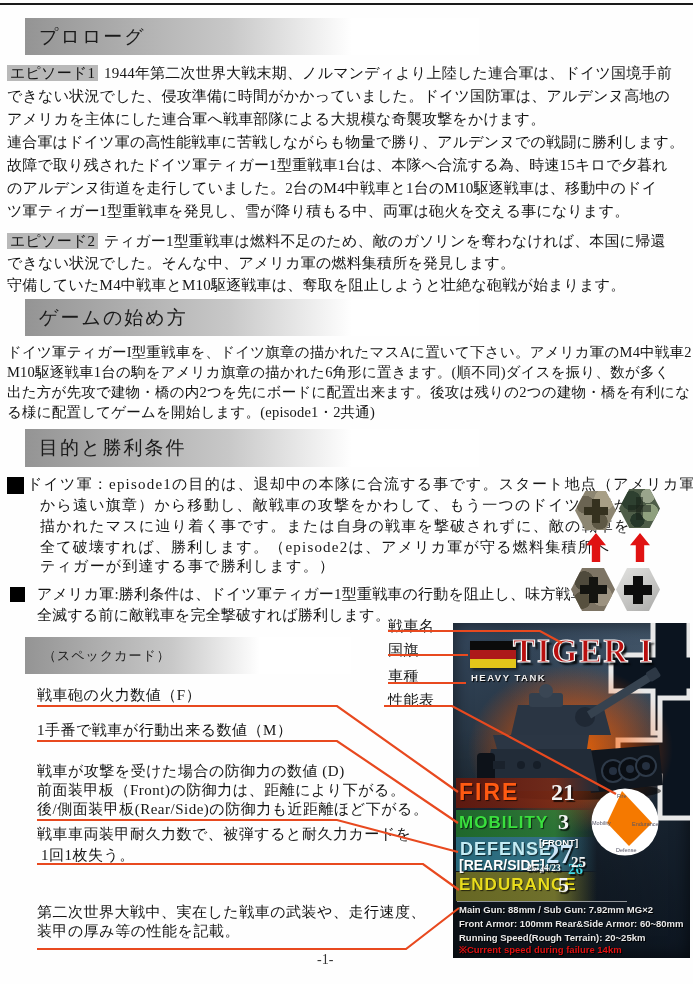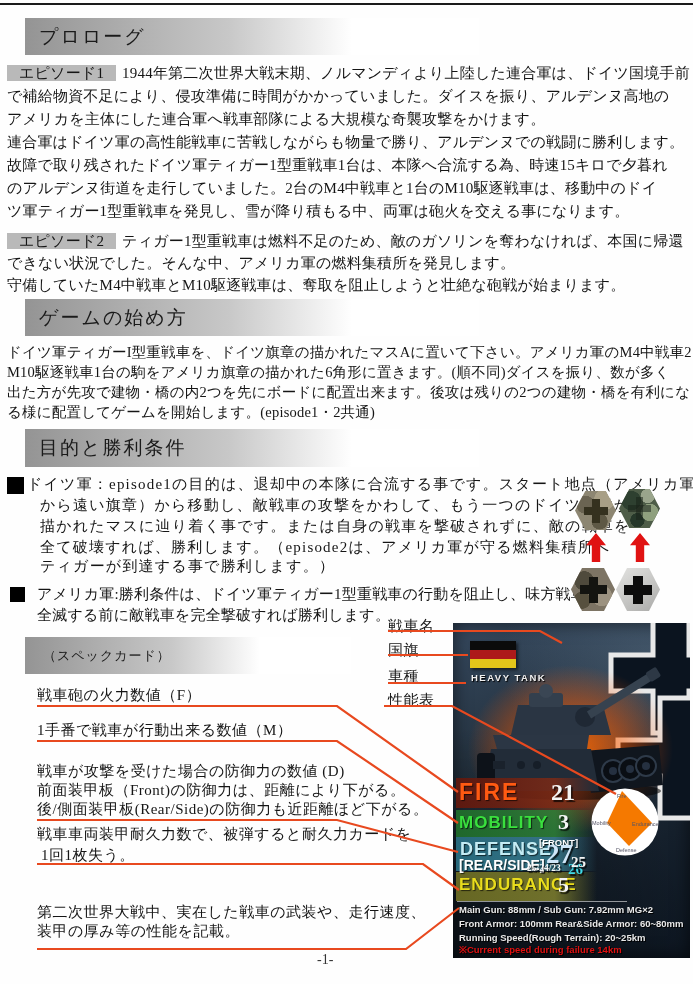--- a/index.html
+++ b/index.html
@@ -6,21 +6,21 @@
   body{width:693px;height:984px;position:relative;background:#fefefe;overflow:hidden;
        font-family:"Liberation Serif","DejaVu Serif",serif;color:#151515;}
   .topline{position:absolute;left:0;top:3px;width:693px;height:2px;background:#1a1a1a;}
   .hd{position:absolute;height:37px;display:flex;align-items:center;padding-left:14px;
       font-size:19px;letter-spacing:2px;color:#1a1a1a;
       background:linear-gradient(to right,#949494,#c8c8c8 45%,#ffffff 72%);text-align:right;}
   .hd .sub{font-size:13px;letter-spacing:1px;margin-left:4px;}
   .ln{position:absolute;white-space:nowrap;font-size:15px;letter-spacing:0.2px;}
   .vln{position:absolute;white-space:nowrap;font-size:15px;letter-spacing:1.2px;}
   .cl{position:absolute;white-space:nowrap;font-size:15px;letter-spacing:0.5px;text-align:center;}
-  .hl{background:#b9b9b9;padding:0 12px;margin-right:6px;}
+  .hl{background:#b9b9b9;padding:0 3px;margin-right:6px;}
   .bullet{position:absolute;background:#000;}
   .pageno{position:absolute;font-size:14px;color:#333;}
   
   .hex{position:absolute;clip-path:polygon(25% 0,75% 0,100% 50%,75% 100%,25% 100%,0 50%);}
   .hex .cv,.hex .ch{position:absolute;}
   .uparrow{position:absolute;background:#e01212;
       clip-path:polygon(50% 0,100% 42%,71% 42%,71% 100%,29% 100%,29% 42%,0 42%);}
   
   .lines-svg{position:absolute;left:0;top:0;width:693px;height:984px;z-index:6;pointer-events:none;}
   
@@ -56,21 +56,21 @@
 
 <div class="topline"></div>
 
 <div class="hd" style="left:25px;top:18px;width:440px;">
   <span>プロローグ</span>
 </div>
 
 <div class="ln" style="left:7px;top:64px">
   <span class="hl">エピソード1</span><span>1944年第二次世界大戦末期、ノルマンディより上陸した連合軍は、ドイツ国境手前</span>
 </div>
-<div class="ln" style="left:7px;top:87px">で補給物資不足により、侵攻準備に時間がかかっていました。ダイスを振り、アルデンヌ高地の</div>
+<div class="ln" style="left:7px;top:87px">できない状況でした、侵攻準備に時間がかかっていました。ドイツ国防軍は、アルデンヌ高地の</div>
 <div class="ln" style="left:7px;top:110px">アメリカを主体にした連合軍へ戦車部隊による大規模な奇襲攻撃をかけます。</div>
 <div class="ln" style="left:7px;top:133px">連合軍はドイツ軍の高性能戦車に苦戦しながらも物量で勝り、アルデンヌでの戦闘に勝利します。</div>
 <div class="ln" style="left:7px;top:156px">故障で取り残されたドイツ軍ティガー1型重戦車1台は、本隊へ合流する為、時速15キロで夕暮れ</div>
 <div class="ln" style="left:7px;top:179px">のアルデンヌ街道を走行していました。2台のM4中戦車と1台のM10駆逐戦車は、移動中のドイ</div>
 <div class="ln" style="left:7px;top:202px">ツ軍ティガー1型重戦車を発見し、雪が降り積もる中、両軍は砲火を交える事になります。</div>
 
 <div class="ln" style="left:7px;top:232px">
   <span class="hl">エピソード2</span><span>ティガー1型重戦車は燃料不足のため、敵のガソリンを奪わなければ、本国に帰還</span>
 </div>
 <div class="ln" style="left:7px;top:254px">できない状況でした。そんな中、アメリカ軍の燃料集積所を発見します。</div>
@@ -163,20 +163,21 @@
       <circle cx="74" cy="104" r="4" fill="#161e28"></circle>
     <polygon points="55,44 140,44 148,74 48,74" fill="#2a3543"></polygon>
     <circle cx="122" cy="56" r="10" fill="#1f2834"></circle>
     <line x1="126" y1="54" x2="190" y2="14" stroke="#36424f" stroke-width="8"></line>
     <rect x="184" y="8" width="12" height="11" rx="2" fill="#2d3845" transform="rotate(-32 190 13)"></rect>
     <rect x="66" y="32" width="34" height="14" rx="3" fill="#333f4d"></rect>
     <circle cx="83" cy="30" r="7" fill="#3a4654"></circle>
   </svg>
 
   <div class="flag"></div>
+  <div class="cardtitle">TIGER I</div>
   <div class="cardclass">HEAVY TANK</div>
 
   <div class="bar" style="top:155px;height:30px;background:linear-gradient(to right,rgba(96,24,14,.95),rgba(124,42,22,.85) 70%,rgba(124,42,22,0));"></div>
   <div class="bar" style="top:187px;height:27px;background:linear-gradient(to right,rgba(32,110,44,.92),rgba(46,130,56,.85) 70%,rgba(46,130,56,0));"></div>
   <div class="bar" style="top:214px;height:34px;background:linear-gradient(to right,rgba(42,112,132,.92),rgba(58,128,148,.85) 70%,rgba(58,128,148,0));"></div>
   <div class="bar" style="top:249px;height:29px;background:linear-gradient(to right,rgba(110,110,36,.92),rgba(128,128,46,.85) 70%,rgba(128,128,46,0));"></div>
 
   <div class="statlab" style="left:6px;top:156px;font-size:23px;letter-spacing:2px;color:#ff5a12;">FIRE</div>
   <div class="statval" style="left:98px;top:156px;font-size:24px;">21</div>
 

